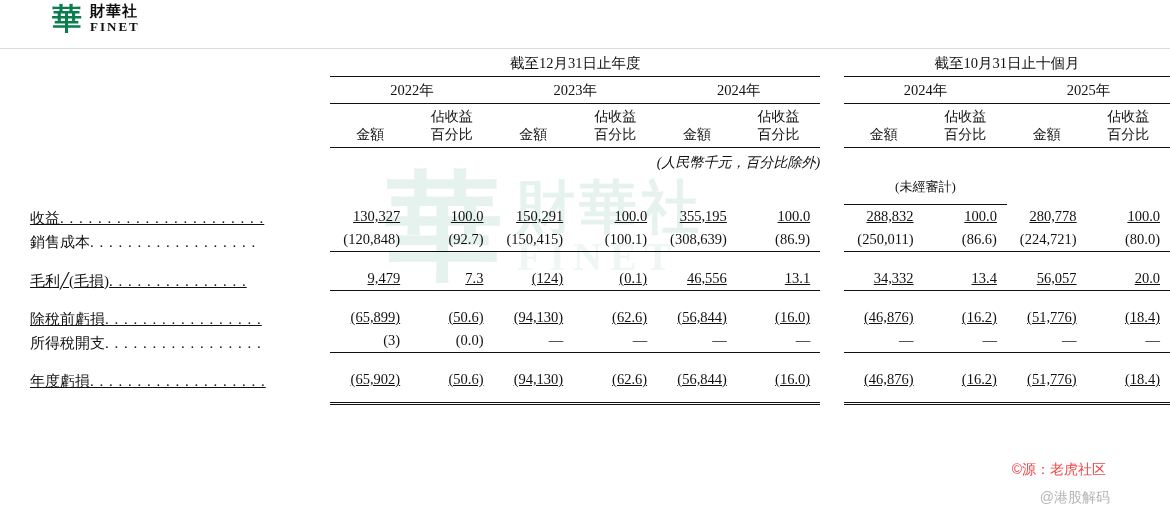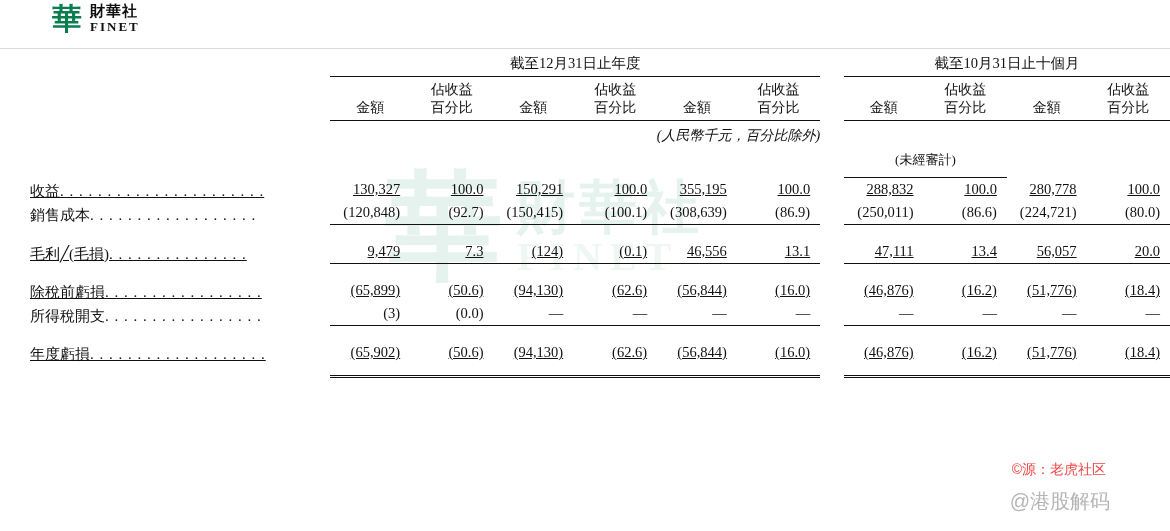--- a/index.html
+++ b/index.html
@@ -103,23 +103,23 @@
     bottom: 52px;
     font-family: "Liberation Sans", sans-serif;
     font-size: 14px;
     color: #ef4444;
     z-index: 5;
     white-space: nowrap;
   }
   .wm-handle {
     position: absolute;
     right: 60px;
-    bottom: 16px;
+    bottom: 24px;
     font-family: "Liberation Sans", sans-serif;
-    font-size: 20px;
+    font-size: 14px;
     color: #b5b5b5;
     z-index: 5;
   }
 
   
   .sheet {
     position: absolute;
     top: 48px;
     left: 0;
     width: 1170px;
@@ -241,20 +241,29 @@
     </colgroup>
 
     <tbody>
         <tr>
       <td></td>
       <td class="grp-head rule-under" colspan="6">截至12月31日止年度</td>
       <td></td>
       <td class="grp-head rule-under" colspan="4">截至10月31日止十個月</td>
     </tr>
 
+    <tr>
+      <td></td>
+      <td class="yr-head rule-under" colspan="2">2022年</td>
+      <td class="yr-head rule-under" colspan="2">2023年</td>
+      <td class="yr-head rule-under" colspan="2">2024年</td>
+      <td></td>
+      <td class="yr-head rule-under" colspan="2">2024年</td>
+      <td class="yr-head rule-under" colspan="2">2025年</td>
+    </tr>
 
     <tr>
       <td></td>
 
       <td class="sub-head rule-under">金額</td>
       <td class="sub-head rule-under">
         <span>佔收益</span><br>
         <span>百分比</span>
       </td>
 
@@ -353,21 +362,21 @@
       <td class="label-cell bold">
         <span>毛利╱(毛損)</span><span class="lead">. . . . . . . . . . . . . . .</span>
       </td>
       <td class="num bold">9,479</td>
       <td class="num bold">7.3</td>
       <td class="num bold">(124)</td>
       <td class="num bold">(0.1)</td>
       <td class="num bold">46,556</td>
       <td class="num bold">13.1</td>
       <td></td>
-      <td class="num bold">47,111</td>
+      <td class="num bold">34,332</td>
       <td class="num bold">13.4</td>
       <td class="num bold">56,057</td>
       <td class="num bold">20.0</td>
     </tr>
 
     <tr class="rowgap totline">
       <td></td>
       <td class="num"></td>
       <td class="num"></td>
       <td class="num"></td>

